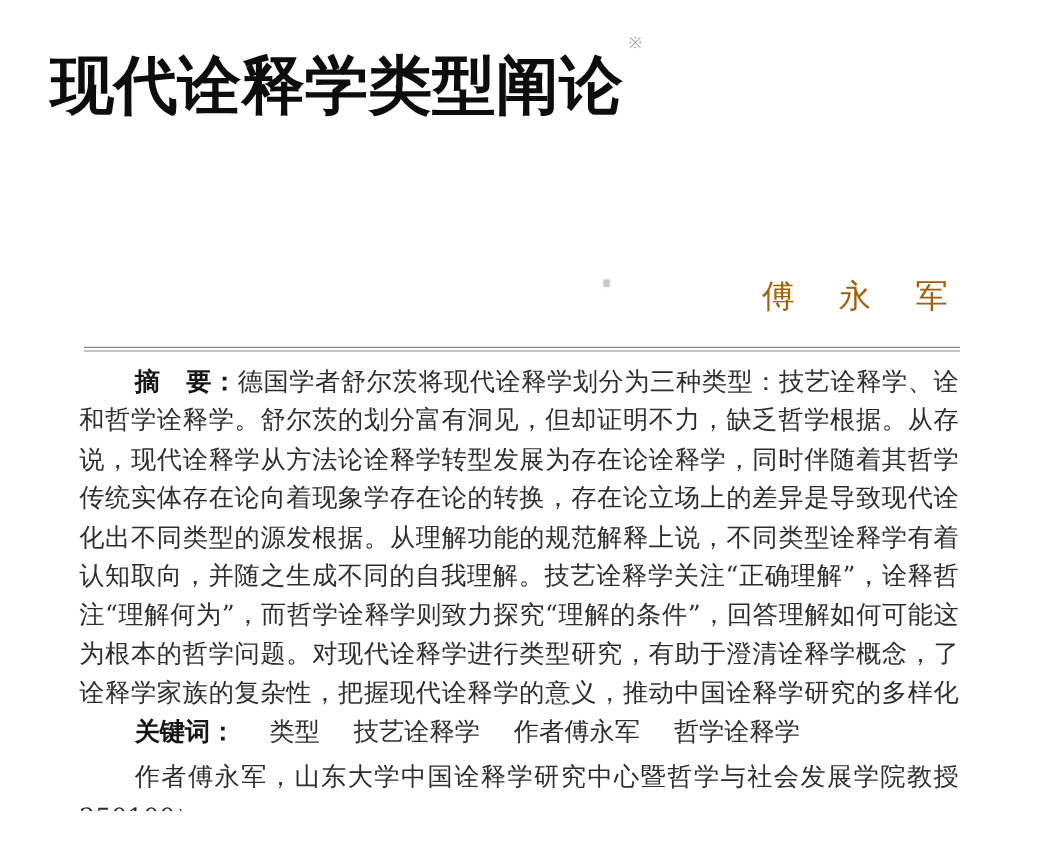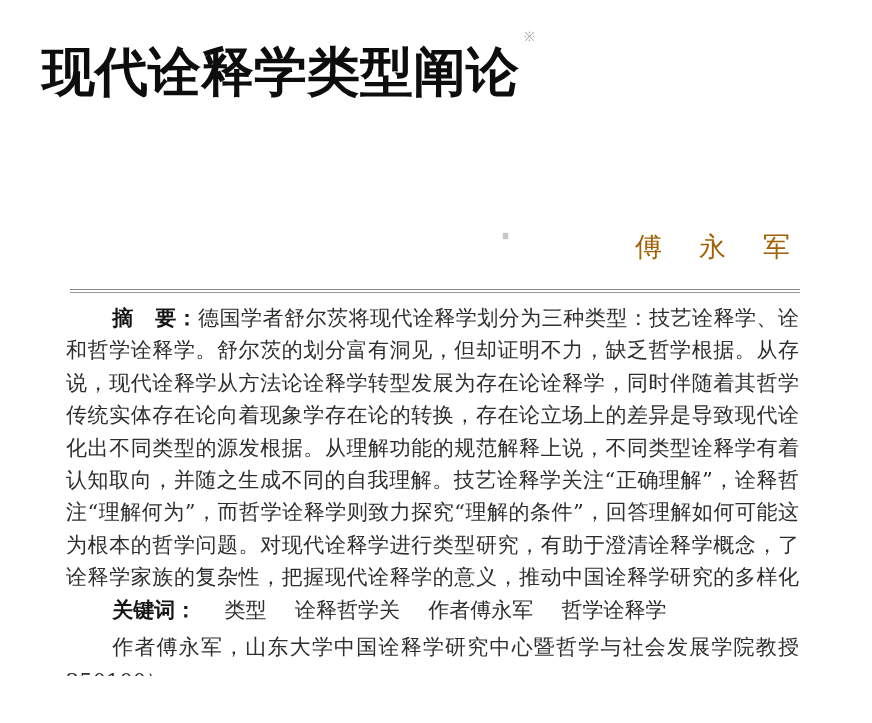--- a/index.html
+++ b/index.html
@@ -122,21 +122,21 @@
   <div class="abstract">
     <div class="aline jline indent"><span class="blabel">摘　要：</span><span>德国学者舒尔茨将现代诠释学划分为三种类型：技艺诠释学、诠释哲学</span></div>
     <div class="aline jline">和哲学诠释学。舒尔茨的划分富有洞见，但却证明不力，缺乏哲学根据。从存在论上</div>
     <div class="aline jline">说，现代诠释学从方法论诠释学转型发展为存在论诠释学，同时伴随着其哲学基础从</div>
     <div class="aline jline">传统实体存在论向着现象学存在论的转换，存在论立场上的差异是导致现代诠释学分</div>
     <div class="aline jline">化出不同类型的源发根据。从理解功能的规范解释上说，不同类型诠释学有着不同的</div>
     <div class="aline jline">认知取向，并随之生成不同的自我理解。技艺诠释学关注“正确理解”，诠释哲学关</div>
     <div class="aline jline">注“理解何为”，而哲学诠释学则致力探究“理解的条件”，回答理解如何可能这个更</div>
     <div class="aline jline">为根本的哲学问题。对现代诠释学进行类型研究，有助于澄清诠释学概念，了解现代</div>
     <div class="aline jline">诠释学家族的复杂性，把握现代诠释学的意义，推动中国诠释学研究的多样化发展。</div>
-    <div class="aline indent"><span class="blabel">关键词：</span><span class="kw-item">类型</span><span class="kw-item">诠释哲学关</span><span class="kw-item">作者傅永军</span><span class="kw-item">哲学诠释学</span></div>
+    <div class="aline indent"><span class="blabel">关键词：</span><span class="kw-item">类型</span><span class="kw-item">技艺诠释学</span><span class="kw-item">作者傅永军</span><span class="kw-item">哲学诠释学</span></div>
   </div>
 
   <div class="author-note">
     <div class="nline jline indent">作者傅永军，山东大学中国诠释学研究中心暨哲学与社会发展学院教授（济南</div>
     <div class="nline">250100）。</div>
   </div>
 
   <hr class="rule rule-bottom">
 
 </div>

